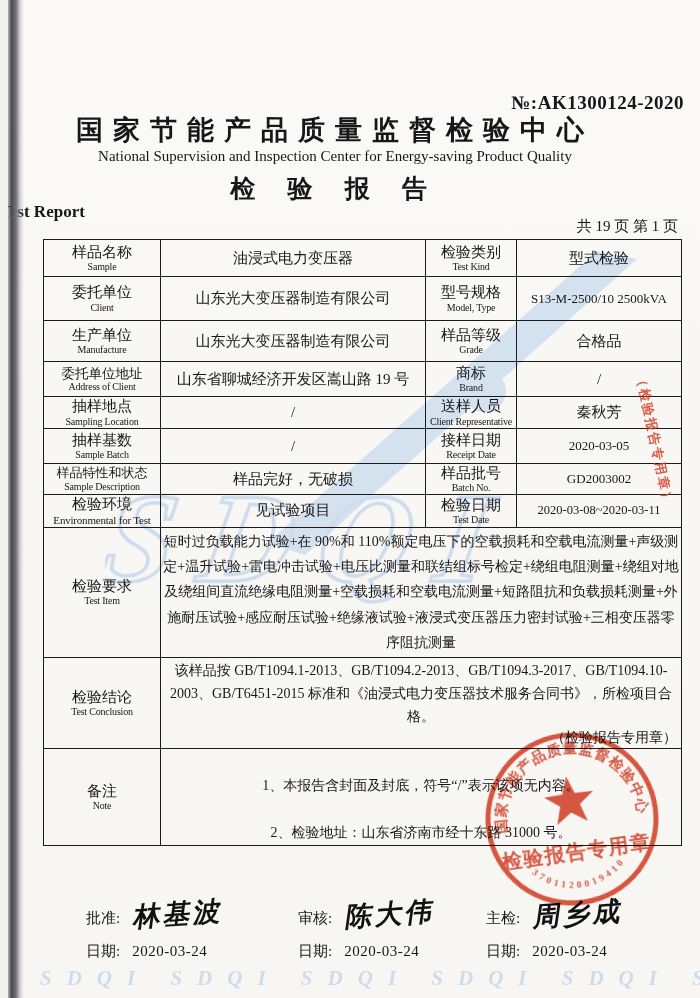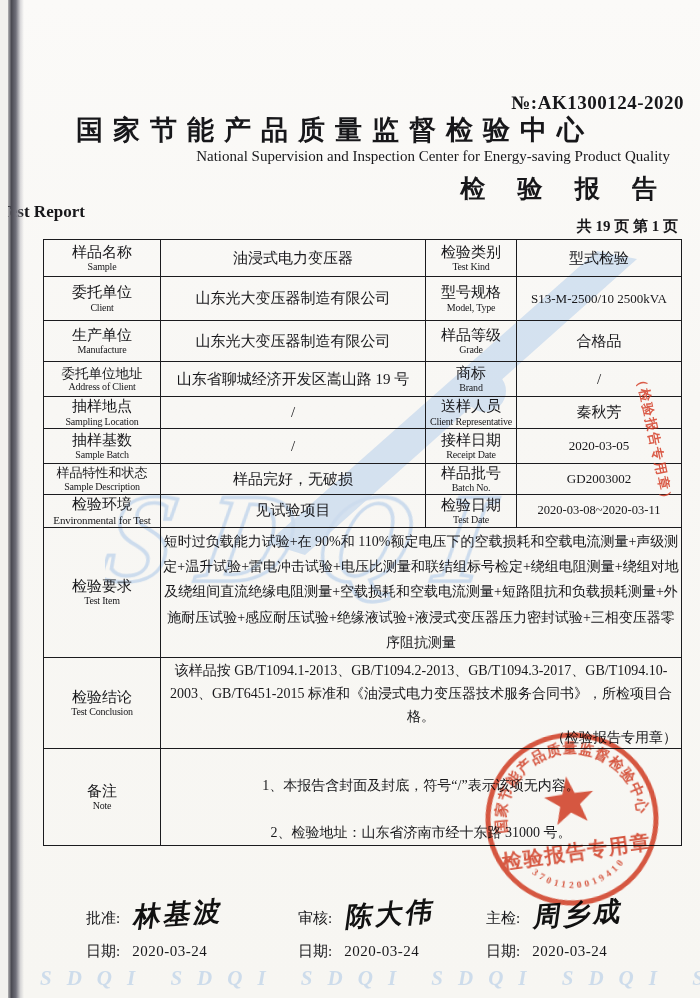--- a/index.html
+++ b/index.html
@@ -6,24 +6,24 @@
   .page{position:relative;width:700px;height:998px;overflow:hidden;
         background:linear-gradient(180deg,#fbfaf8 0%,#f8f7f4 40%,#f7f6f2 100%);
         font-family:"Liberation Serif","DejaVu Serif",serif;color:#17171a;}
   
   .scan-strip{position:absolute;left:6px;top:0;width:18px;height:998px;z-index:4;
         background:linear-gradient(90deg,rgba(200,200,205,0.15) 0%,#4a4a52 30%,#70707a 55%,rgba(150,150,160,0.35) 80%,rgba(255,255,255,0) 100%);}
   .scan-strip-fade{position:absolute;left:0;top:0;width:8px;height:998px;background:#f2f1ee;z-index:5;}
 
   .hdr-no{position:absolute;top:86px;right:16px;font-size:19px;font-weight:bold;letter-spacing:.5px;z-index:2;margin-top:6px;}
   .org-cn{position:absolute;top:112px;left:30px;right:60px;text-align:center;font-size:27px;font-weight:bold;letter-spacing:10px;white-space:nowrap;z-index:2;}
-  .org-en{position:absolute;top:148px;left:0;right:30px;text-align:right;font-size:15px;z-index:2;}
-  .title-cn{position:absolute;top:172px;left:0;right:30px;text-align:right;font-size:25px;font-weight:bold;letter-spacing:13px;z-index:2;}
+  .org-en{position:absolute;top:148px;left:0;right:30px;text-align:center;font-size:15px;z-index:2;}
+  .title-cn{position:absolute;top:172px;left:0;right:30px;text-align:center;font-size:25px;font-weight:bold;letter-spacing:13px;z-index:2;}
   .title-en{position:absolute;top:202px;left:0;right:30px;text-align:left;font-size:17px;font-weight:bold;z-index:2;}
-  .page-info{position:absolute;top:217px;right:22px;font-size:15px;z-index:2;font-weight:bold;}
+  .page-info{position:absolute;top:217px;right:22px;font-size:15px;z-index:2;}
 
   table.rpt{position:absolute;left:43px;top:239px;width:638px;border-collapse:collapse;table-layout:fixed;z-index:2;}
   table.rpt td{border:1.6px solid #1b1b1e;vertical-align:middle;text-align:center;padding:1px 2px;background:transparent;}
   .cn{font-size:15px;line-height:1.15;}
   .en{font-size:10px;line-height:1.1;letter-spacing:-.2px;}
   td.lbl3 .en{font-size:10px;}
   td.val{font-size:15px;}
   td.v4{font-size:13px;white-space:nowrap;}
   td.wide{ text-align:left;padding:3px 9px;font-size:14px;line-height:23px;}
   td.item-cell{line-height:25.4px;}

